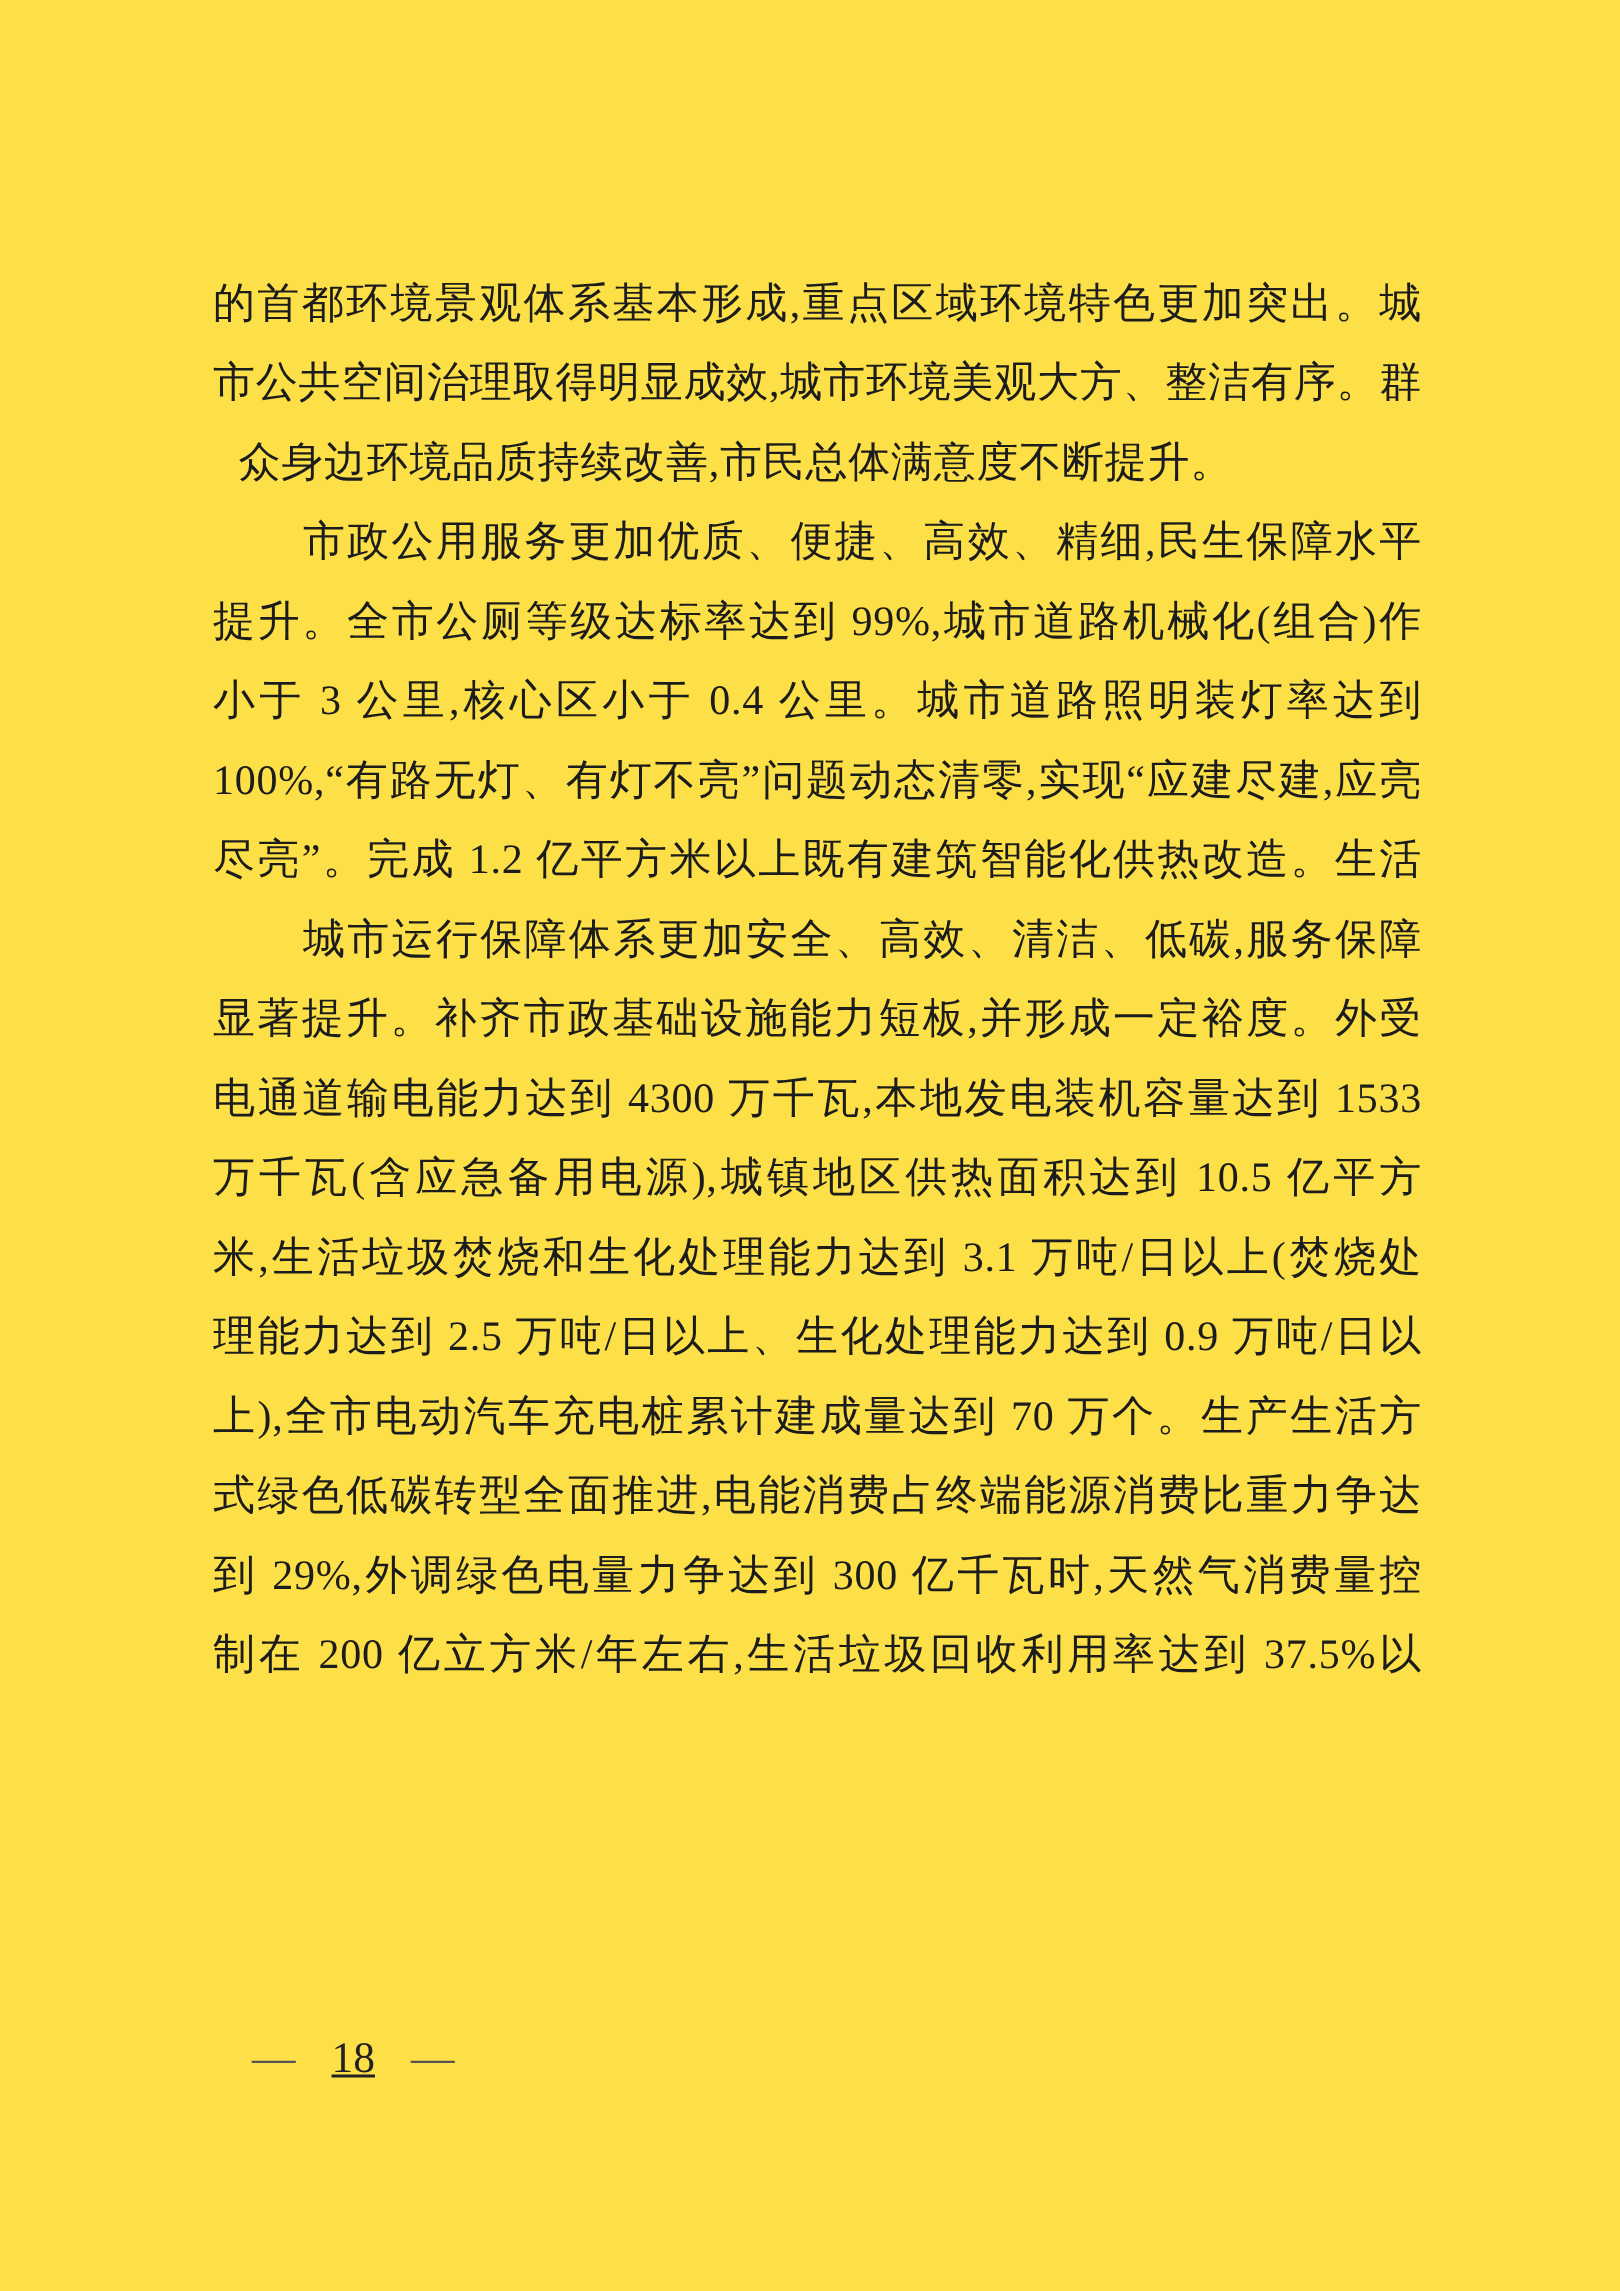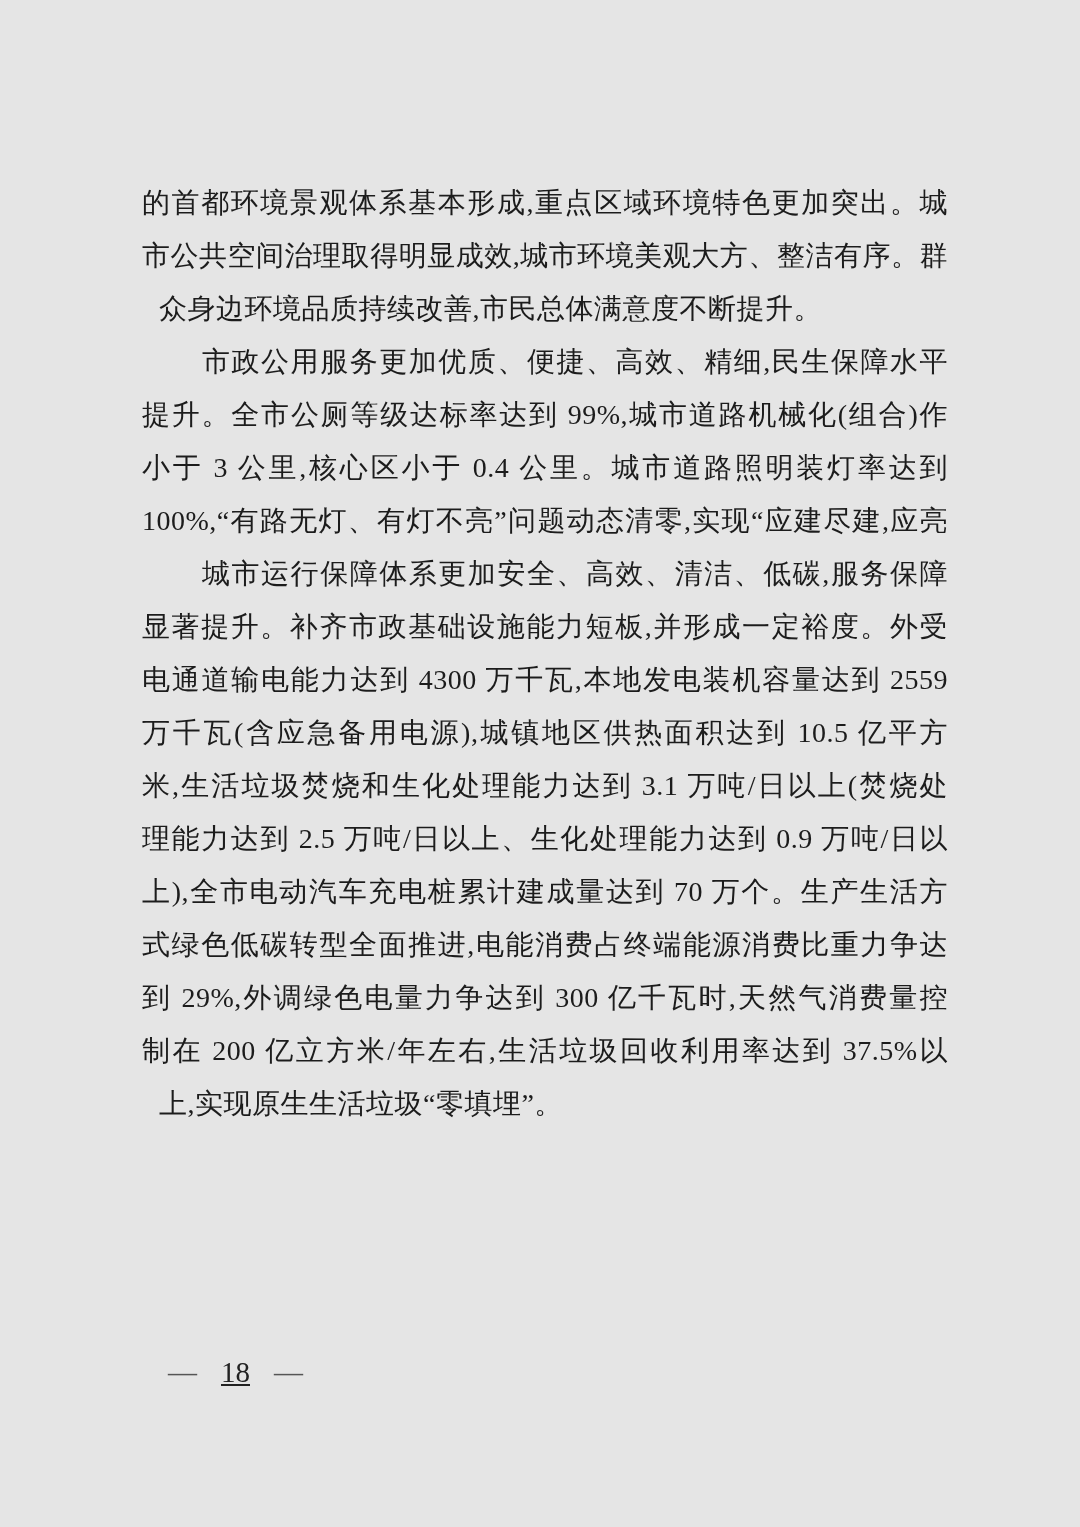--- a/index.html
+++ b/index.html
@@ -11,21 +11,21 @@
     width: 1080px;
     height: 1527px;
     position: relative;
     overflow: hidden;
     font-family: "Liberation Serif", "DejaVu Serif", serif;
     color: #1c1c1c;
   }
   .page {
     position: absolute;
     inset: 0;
-    background: #e5e5e5;
+    background: #fde047;
   }
   .content {
     position: absolute;
     left: 142px;
     top: 176px;
     width: 806px;
   }
   .line {
     font-size: 28px;
     line-height: 53px;
@@ -68,31 +68,31 @@
 <div class="page">
 
   <div class="content">
     <div class="line">的首都环境景观体系基本形成,重点区域环境特色更加突出。城</div>
     <div class="line">市公共空间治理取得明显成效,城市环境美观大方、整洁有序。群</div>
     <div class="line para-end">众身边环境品质持续改善,市民总体满意度不断提升。</div>
     <div class="line indent">市政公用服务更加优质、便捷、高效、精细,民生保障水平显著</div>
     <div class="line">提升。全市公厕等级达标率达到 99%,城市道路机械化(组合)作</div>
     <div class="line">小于 3 公里,核心区小于 0.4 公里。城市道路照明装灯率达到</div>
     <div class="line">100%,“有路无灯、有灯不亮”问题动态清零,实现“应建尽建,应亮</div>
+    <div class="line">尽亮”。完成 1.2 亿平方米以上既有建筑智能化供热改造。生活</div>
     <div class="line indent">城市运行保障体系更加安全、高效、清洁、低碳,服务保障能力</div>
     <div class="line">显著提升。补齐市政基础设施能力短板,并形成一定裕度。外受</div>
-    <div class="line">电通道输电能力达到 4300 万千瓦,本地发电装机容量达到 2559</div>
+    <div class="line">电通道输电能力达到 4300 万千瓦,本地发电装机容量达到 1533</div>
     <div class="line">万千瓦(含应急备用电源),城镇地区供热面积达到 10.5 亿平方</div>
     <div class="line">米,生活垃圾焚烧和生化处理能力达到 3.1 万吨/日以上(焚烧处</div>
     <div class="line">理能力达到 2.5 万吨/日以上、生化处理能力达到 0.9 万吨/日以</div>
     <div class="line">上),全市电动汽车充电桩累计建成量达到 70 万个。生产生活方</div>
     <div class="line">式绿色低碳转型全面推进,电能消费占终端能源消费比重力争达</div>
     <div class="line">到 29%,外调绿色电量力争达到 300 亿千瓦时,天然气消费量控</div>
     <div class="line">制在 200 亿立方米/年左右,生活垃圾回收利用率达到 37.5%以</div>
-    <div class="line para-end">上,实现原生生活垃圾“零填埋”。</div>
   </div>
 
   <div class="footer">
     <span class="dash">—</span>
     <span class="num">18</span>
     <span class="dash">—</span>
   </div>
 
 </div>
 

